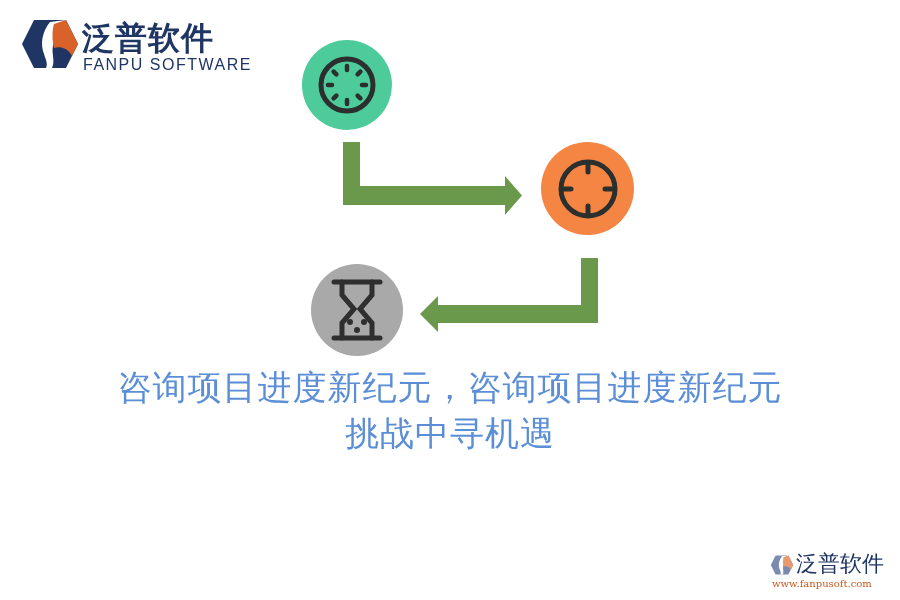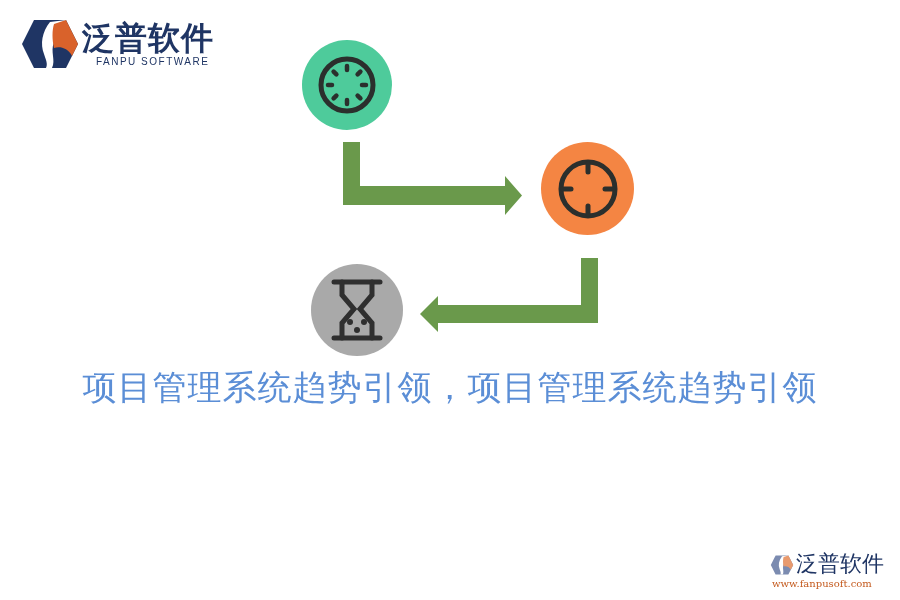--- a/index.html
+++ b/index.html
@@ -5,21 +5,21 @@
   html, body { margin: 0; padding: 0; background: #ffffff; }
   body { width: 900px; height: 600px; position: relative; overflow: hidden;
          font-family: "DejaVu Sans", "Liberation Sans", sans-serif; }
   .abs { position: absolute; }
 
   
   .logo { left: 20px; top: 18px; width: 220px; height: 56px; }
   .logo-icon { left: 0; top: 0; width: 60px; height: 52px; }
   .logo-cn { left: 62px; top: 0px; font-size: 32px; letter-spacing: 1px;
              color: #1f3564; font-weight: bold; white-space: nowrap; line-height: 40px; }
-  .logo-en { left: 76px; top: 38px; font-size: 10px; letter-spacing: 1.5px;
+  .logo-en { left: 63px; top: 38px; font-size: 16px; letter-spacing: 1.5px;
              color: #1f3564; white-space: nowrap; font-family: "Liberation Sans", sans-serif; }
 
   
   .circle { border-radius: 50%; display: flex; align-items: center; justify-content: center; }
   .c-green  { left: 302px; top: 40px;  width: 90px; height: 90px; background: #4ecb9b; }
   .c-orange { left: 541px; top: 142px; width: 93px; height: 93px; background: #f48543; }
   .c-gray   { left: 311px; top: 264px; width: 92px; height: 92px; background: #a9a9a9; }
 
   
   .arrow { left: 0; top: 0; width: 900px; height: 600px; pointer-events: none; }
@@ -90,21 +90,22 @@
       <path d="M14,5 L14,18 L26,32 L14,46 L14,61"></path>
       <path d="M44,5 L44,18 L32,32 L44,46 L44,61"></path>
     </g>
     <circle cx="22" cy="45" r="3" fill="#2f2f2f"></circle>
     <circle cx="36" cy="45" r="3" fill="#2f2f2f"></circle>
     <circle cx="29" cy="53" r="3" fill="#2f2f2f"></circle>
   </svg>
 </div>
 
 <div class="abs title">
-  <span>项目管理系统趋势引领，项目管理系统趋势引领</span>
+  <span>咨询项目进度新纪元，咨询项目进度新纪元</span>
+  <span>挑战中寻机遇</span>
 </div>
 
 <div class="abs wm">
   <svg class="abs wm-icon" viewBox="0 0 60 52">
     <polygon points="14,2 46,2 58,26 46,50 14,50 2,26" fill="#7b8bb0"></polygon>
     <path d="M30,4 C22,14 20,26 24,36 C26,42 28,46 26,50 L32,50 C36,42 30,34 34,24 C38,14 44,10 46,2 Z" fill="#ffffff"></path>
     <path d="M34,6 L46,2 L58,26 L52,38 C48,30 40,28 34,30 C32,22 32,12 34,6 Z" fill="#e89a6e"></path>
   </svg>
   <div class="abs wm-cn">泛普软件</div>
   <div class="abs wm-url">www.fanpusoft.com</div>

